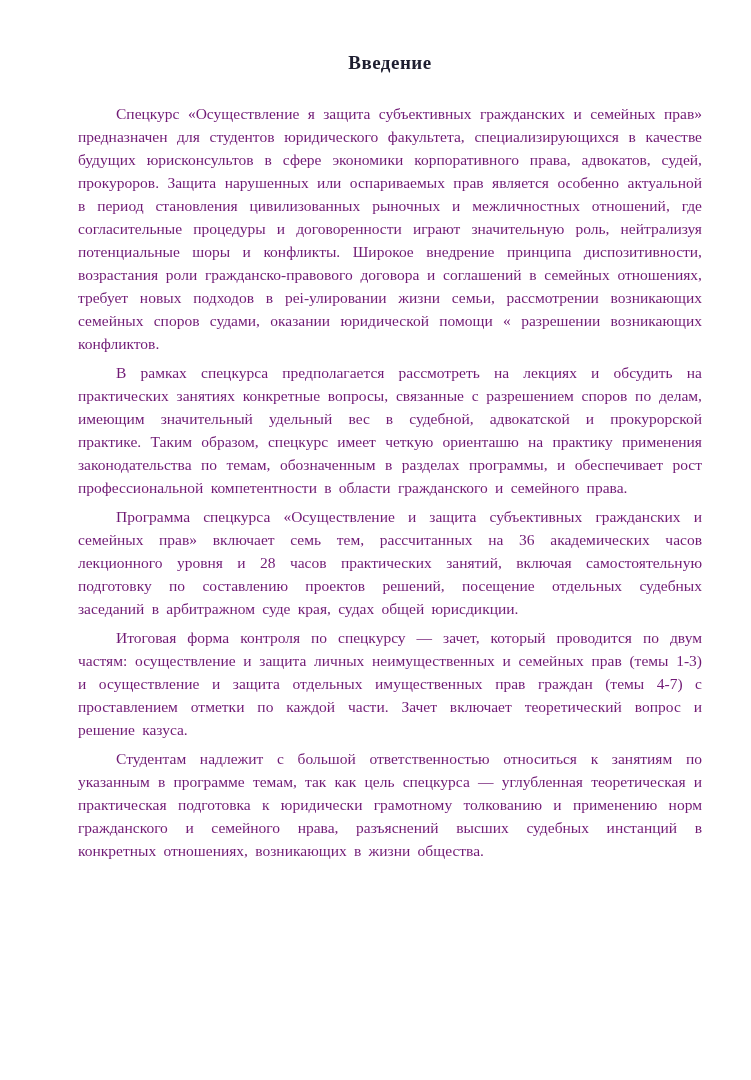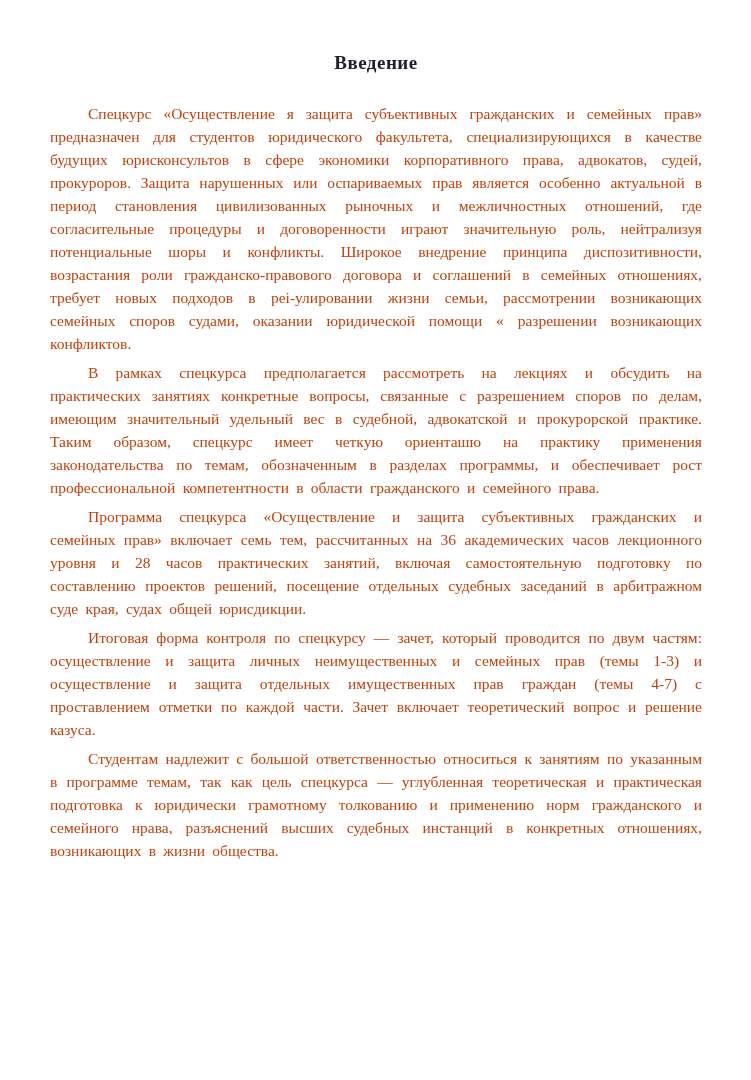--- a/index.html
+++ b/index.html
@@ -6,42 +6,42 @@
     margin: 0;
     padding: 0;
     background: #ffffff;
   }
   .page {
     position: relative;
     width: 751px;
     height: 1080px;
     background: #ffffff;
     box-sizing: border-box;
-    padding: 44px 49px 40px 50px;
+    padding: 44px 49px 40px 78px;
     font-family: "Liberation Serif", "DejaVu Serif", serif;
     color: #232334;
     overflow: hidden;
   }
   .doc-title {
     text-align: center;
     font-size: 19px;
     font-weight: bold;
     letter-spacing: 0.5px;
     margin: 8px 0 28px 0;
     color: #1e1e30;
   }
   .doc-body p {
     margin: 0 0 6px 0;
     font-size: 15.5px;
     line-height: 23px;
     text-align: justify;
     text-align-last: left;
     text-indent: 38px;
     word-spacing: 0.22em;
-    color: #c2410c;
+    color: #701a75;
   }
 </style>
 </head>
 <body>
 
 <div class="page">
   <h1 class="doc-title">Введение</h1>
 
   <div class="doc-body">
     <p>Спецкурс «Осуществление я защита субъективных гражданских и семейных прав» предназначен для студентов юридического факультета, специализирующихся в качестве будущих юрисконсультов в сфере экономики корпоративного права, адвокатов, судей, прокуроров. Защита нарушенных или оспариваемых прав является особенно актуальной в период становления цивилизованных рыночных и межличностных отношений, где согласительные процедуры и договоренности играют значительную роль, нейтрализуя потенциальные шоры и конфликты. Широкое внедрение принципа диспозитивности, возрастания роли гражданско-правового договора и соглашений в семейных отношениях, требует новых подходов в реi-улировании жизни семьи, рассмотрении возникающих семейных споров судами, оказании юридической помощи « разрешении возникающих конфликтов.</p>

